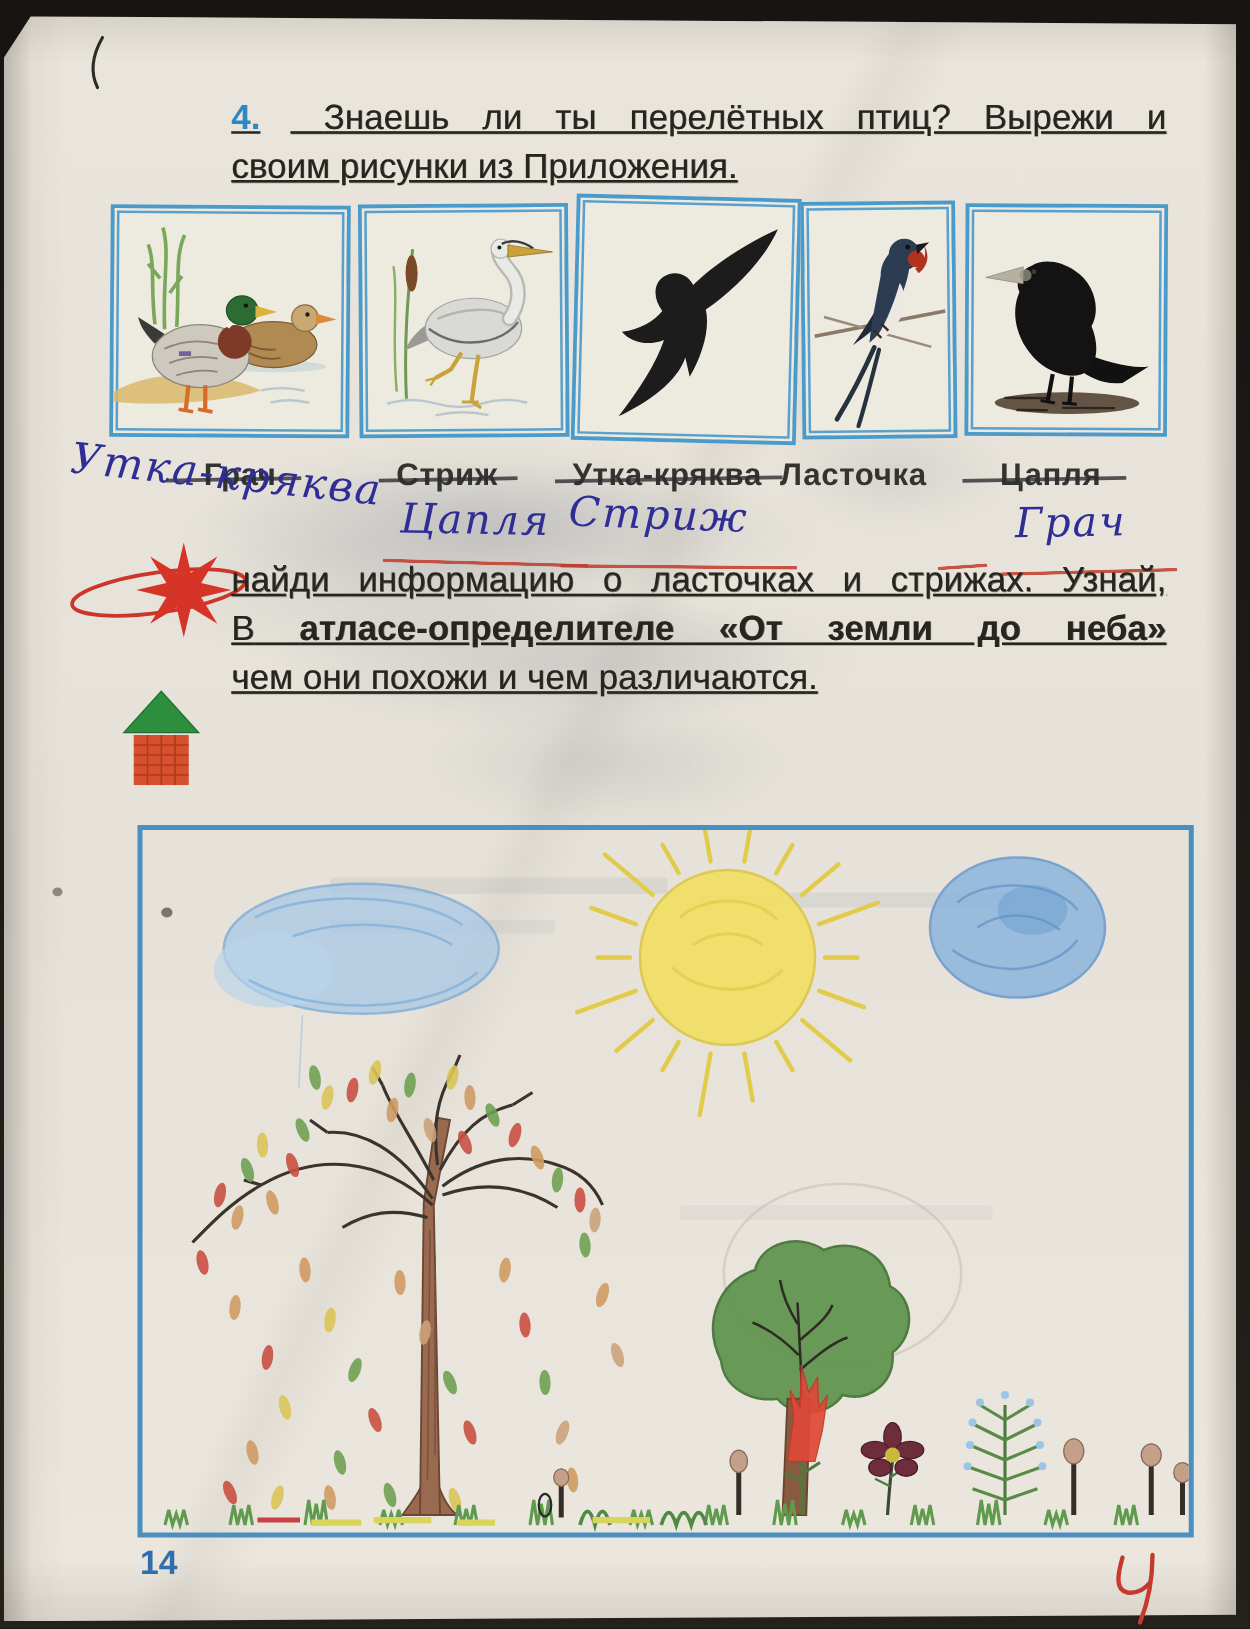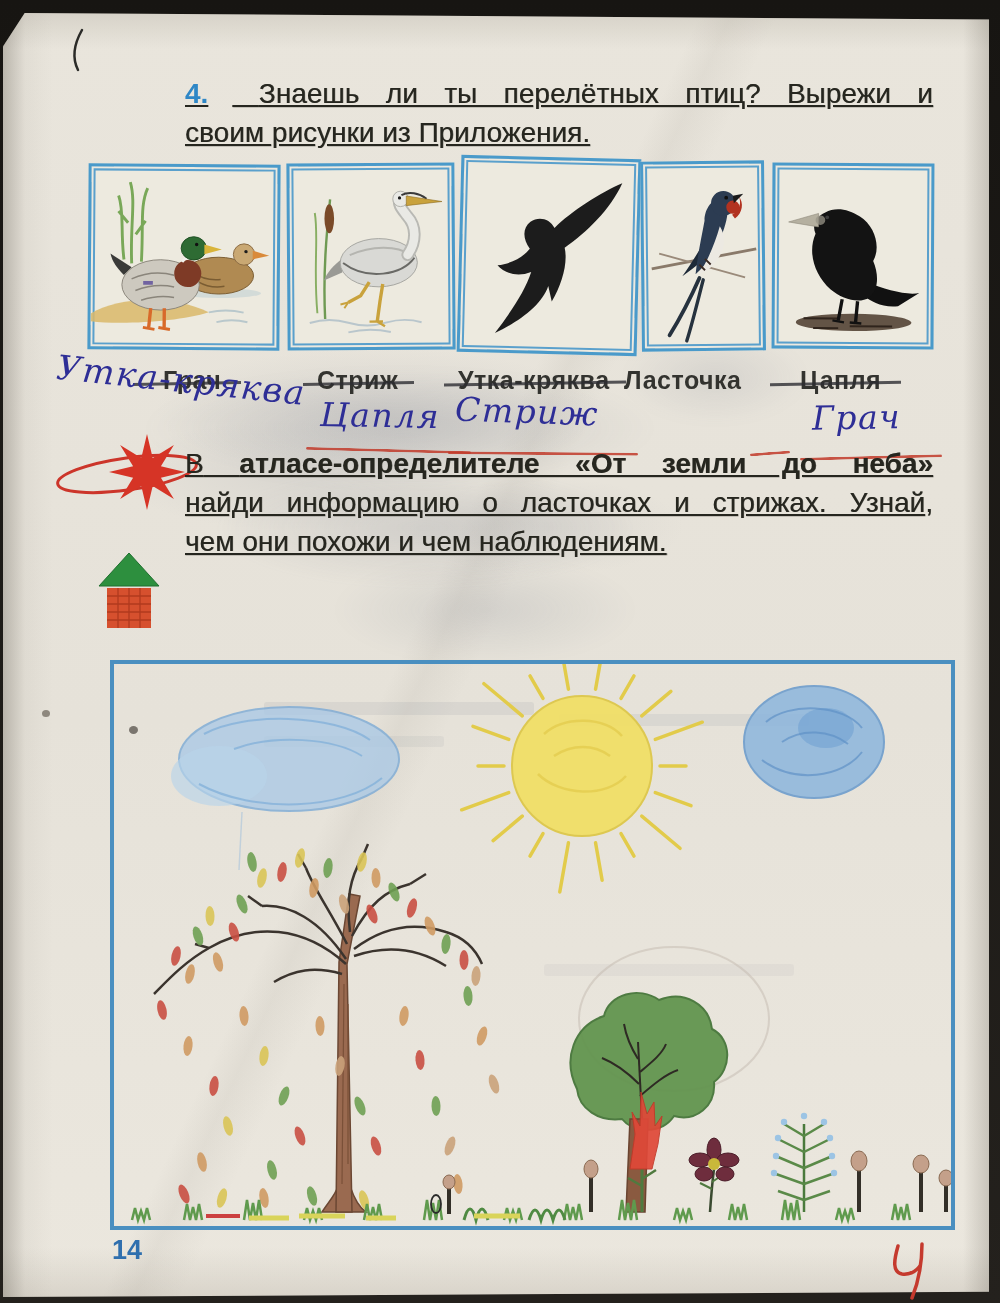--- a/index.html
+++ b/index.html
@@ -173,26 +173,26 @@
   <div class="redline" style="left:306px;top:449px;width:165px;transform:rotate(1.5deg)"></div>
   <div class="redline" style="left:448px;top:452px;width:190px;transform:rotate(.5deg)"></div>
   <div class="redline" style="left:750px;top:452px;width:40px;transform:rotate(-4deg)"></div>
   <div class="redline" style="left:800px;top:456px;width:142px;transform:rotate(-1.5deg)"></div>
 
   <svg class="abs" style="left:52px;top:424px" width="150" height="96" viewBox="0 0 150 96">
     <ellipse cx="75" cy="50" rx="70" ry="16" fill="none" stroke="#cc352a" stroke-width="3" transform="rotate(-8 75 50)"></ellipse>
     <polygon points="95,10 100.7,34.1 121.9,21.1 108.9,42.3 133,48 108.9,53.7 121.9,74.9 100.7,61.9 95,86 89.3,61.9 68.1,74.9 81.1,53.7 57,48 81.1,42.3 68.1,21.1 89.3,34.1" fill="#d63426"></polygon>
   </svg>
   <div class="block" style="top:444px">
+    <div class="line jl">найди информацию о ласточках и стрижах. Узнай,</div>
     <div class="line jl">
       <span>В</span>
       <span class="bold">атласе-определителе «От земли до неба»</span>
     </div>
-    <div class="line jl">найди информацию о ласточках и стрижах. Узнай,</div>
-    <div class="line">чем они похожи и чем наблюдениям.</div>
+    <div class="line">чем они похожи и чем различаются.</div>
   </div>
 
   <svg class="abs" style="left:96px;top:551px" width="66" height="80" viewBox="0 0 66 80">
     <polygon points="33,2 63,35 3,35" fill="#2d8f3e" stroke="#1f6f2e"></polygon>
     <rect x="11" y="37" width="44" height="40" fill="#d6502e"></rect>
     <path d="M11,45 h44 M11,53 h44 M11,61 h44 M11,69 h44 M22,37 v40 M33,37 v40 M44,37 v40" stroke="rgba(130,30,12,.45)" stroke-width="1.3"></path>
   </svg>
 
   <div class="drawbox">
     <svg viewBox="0 0 837 562" preserveAspectRatio="none">

